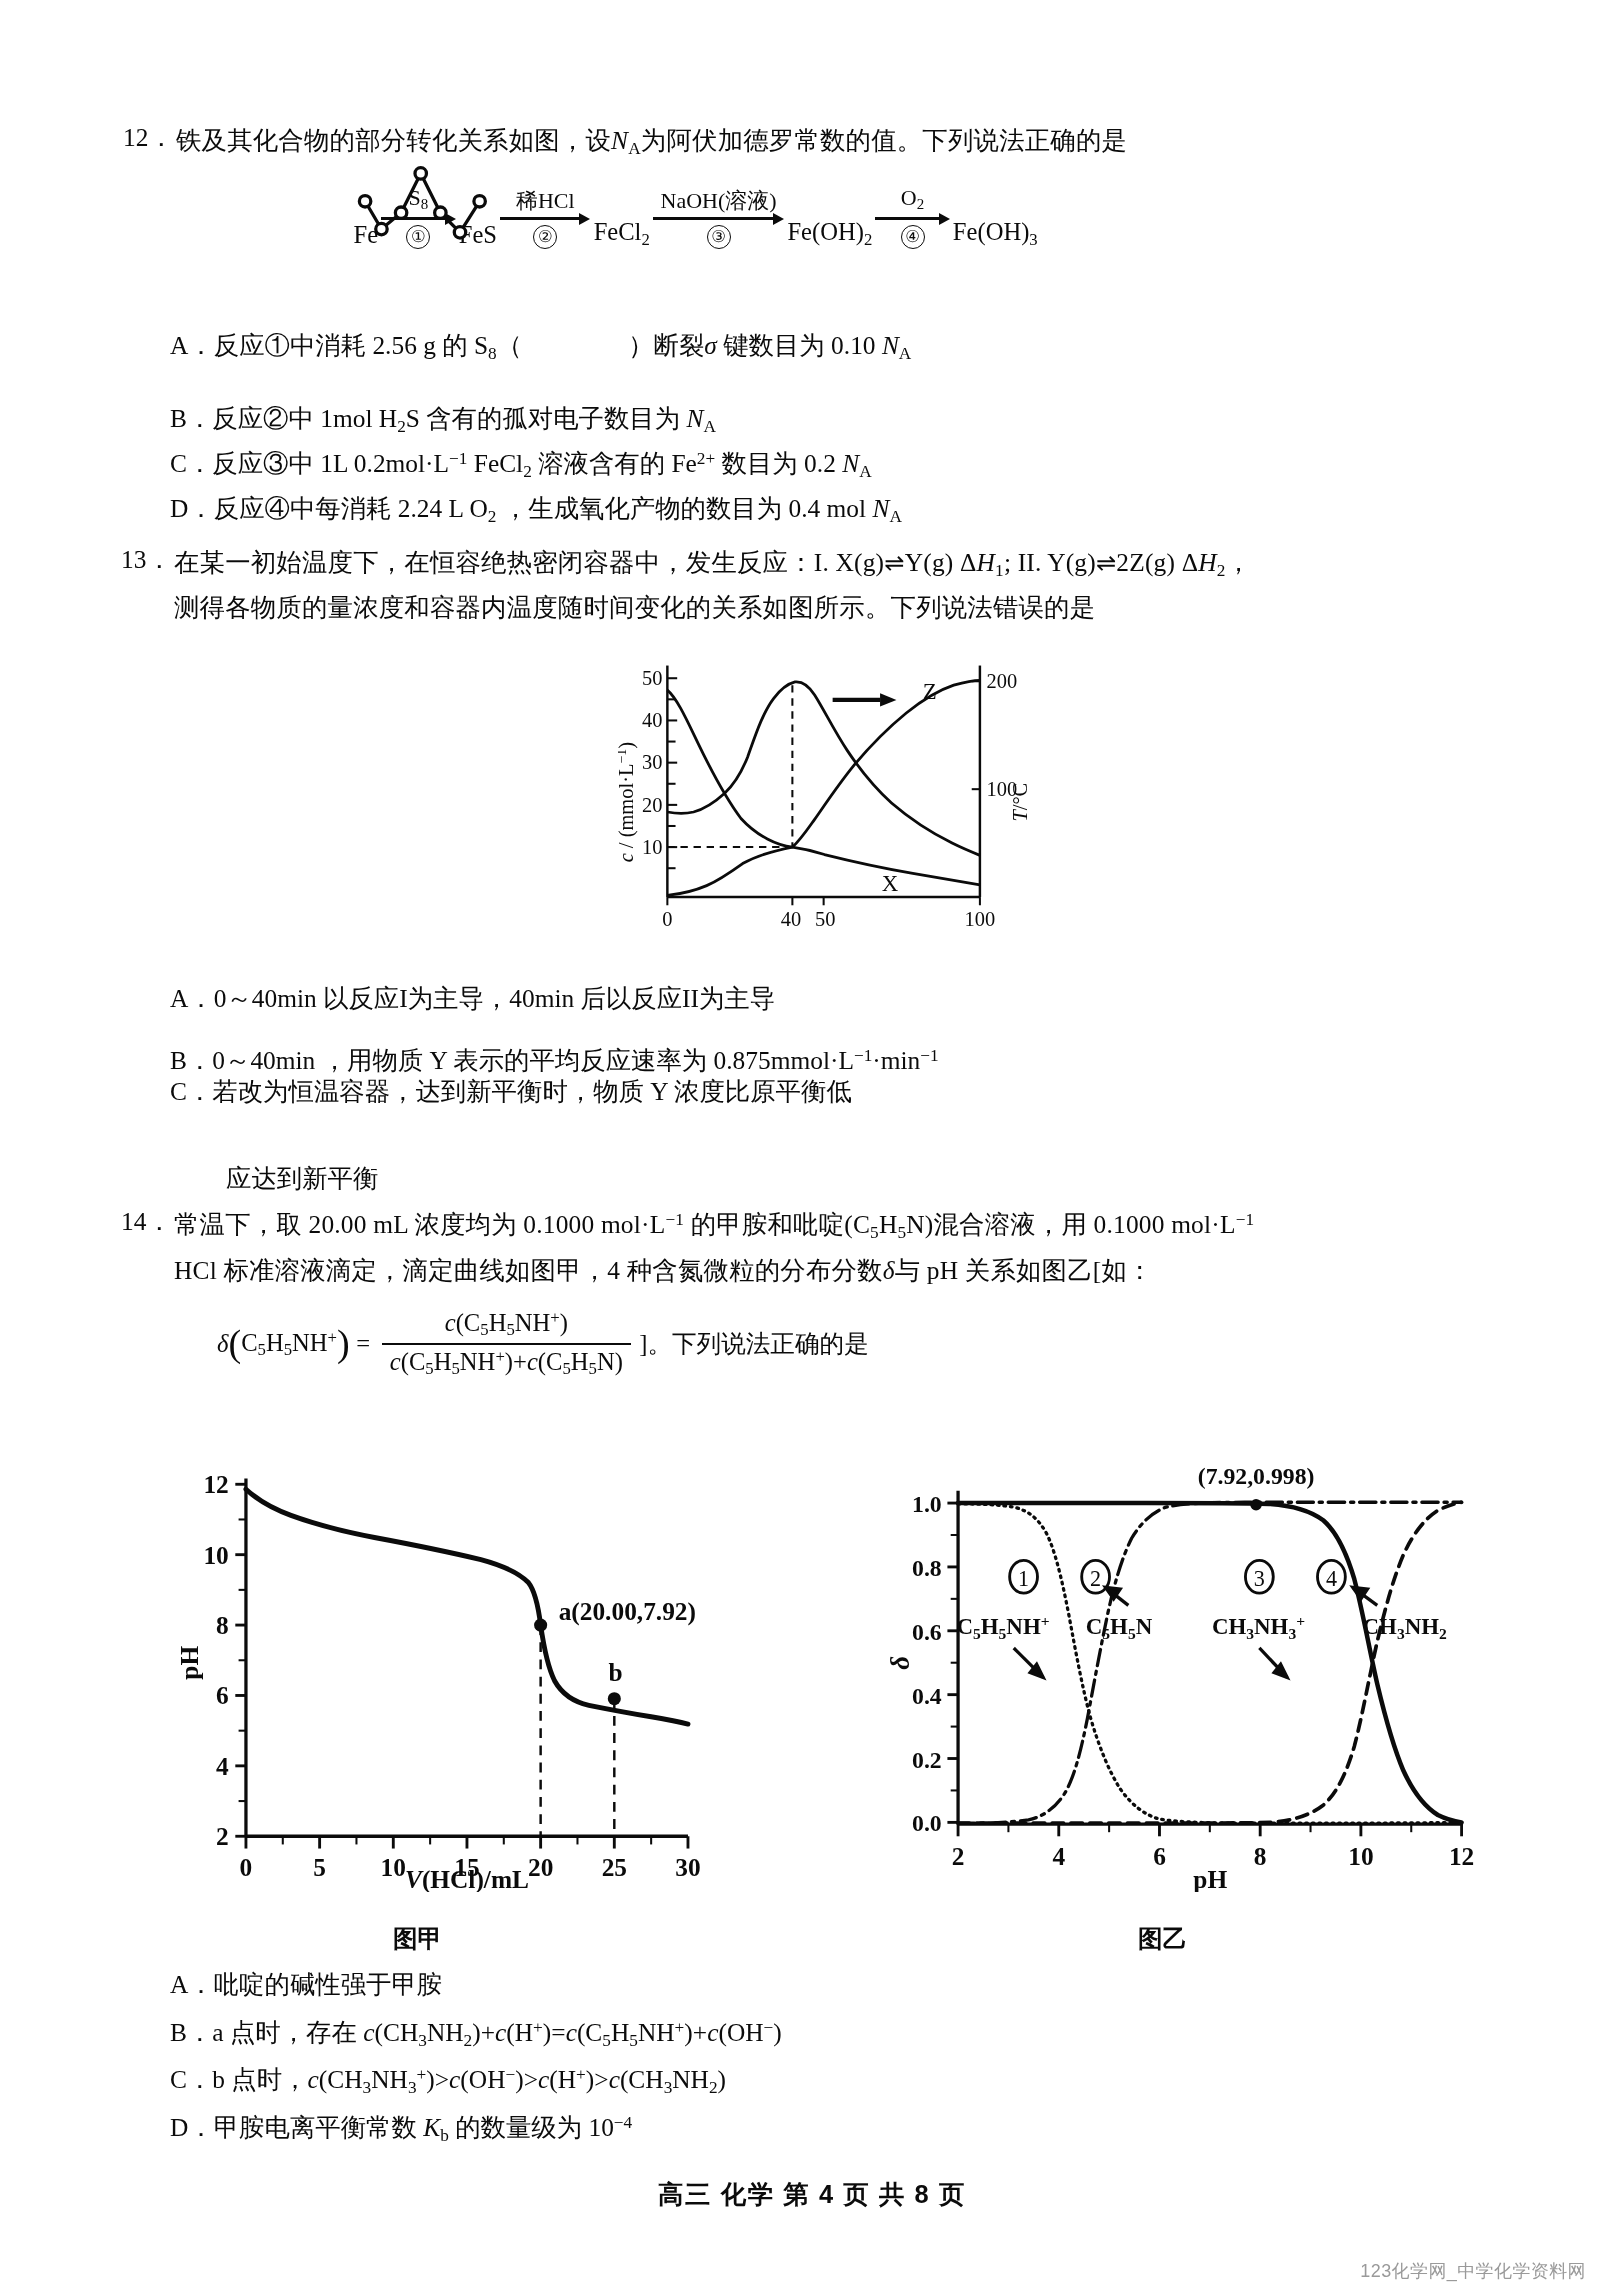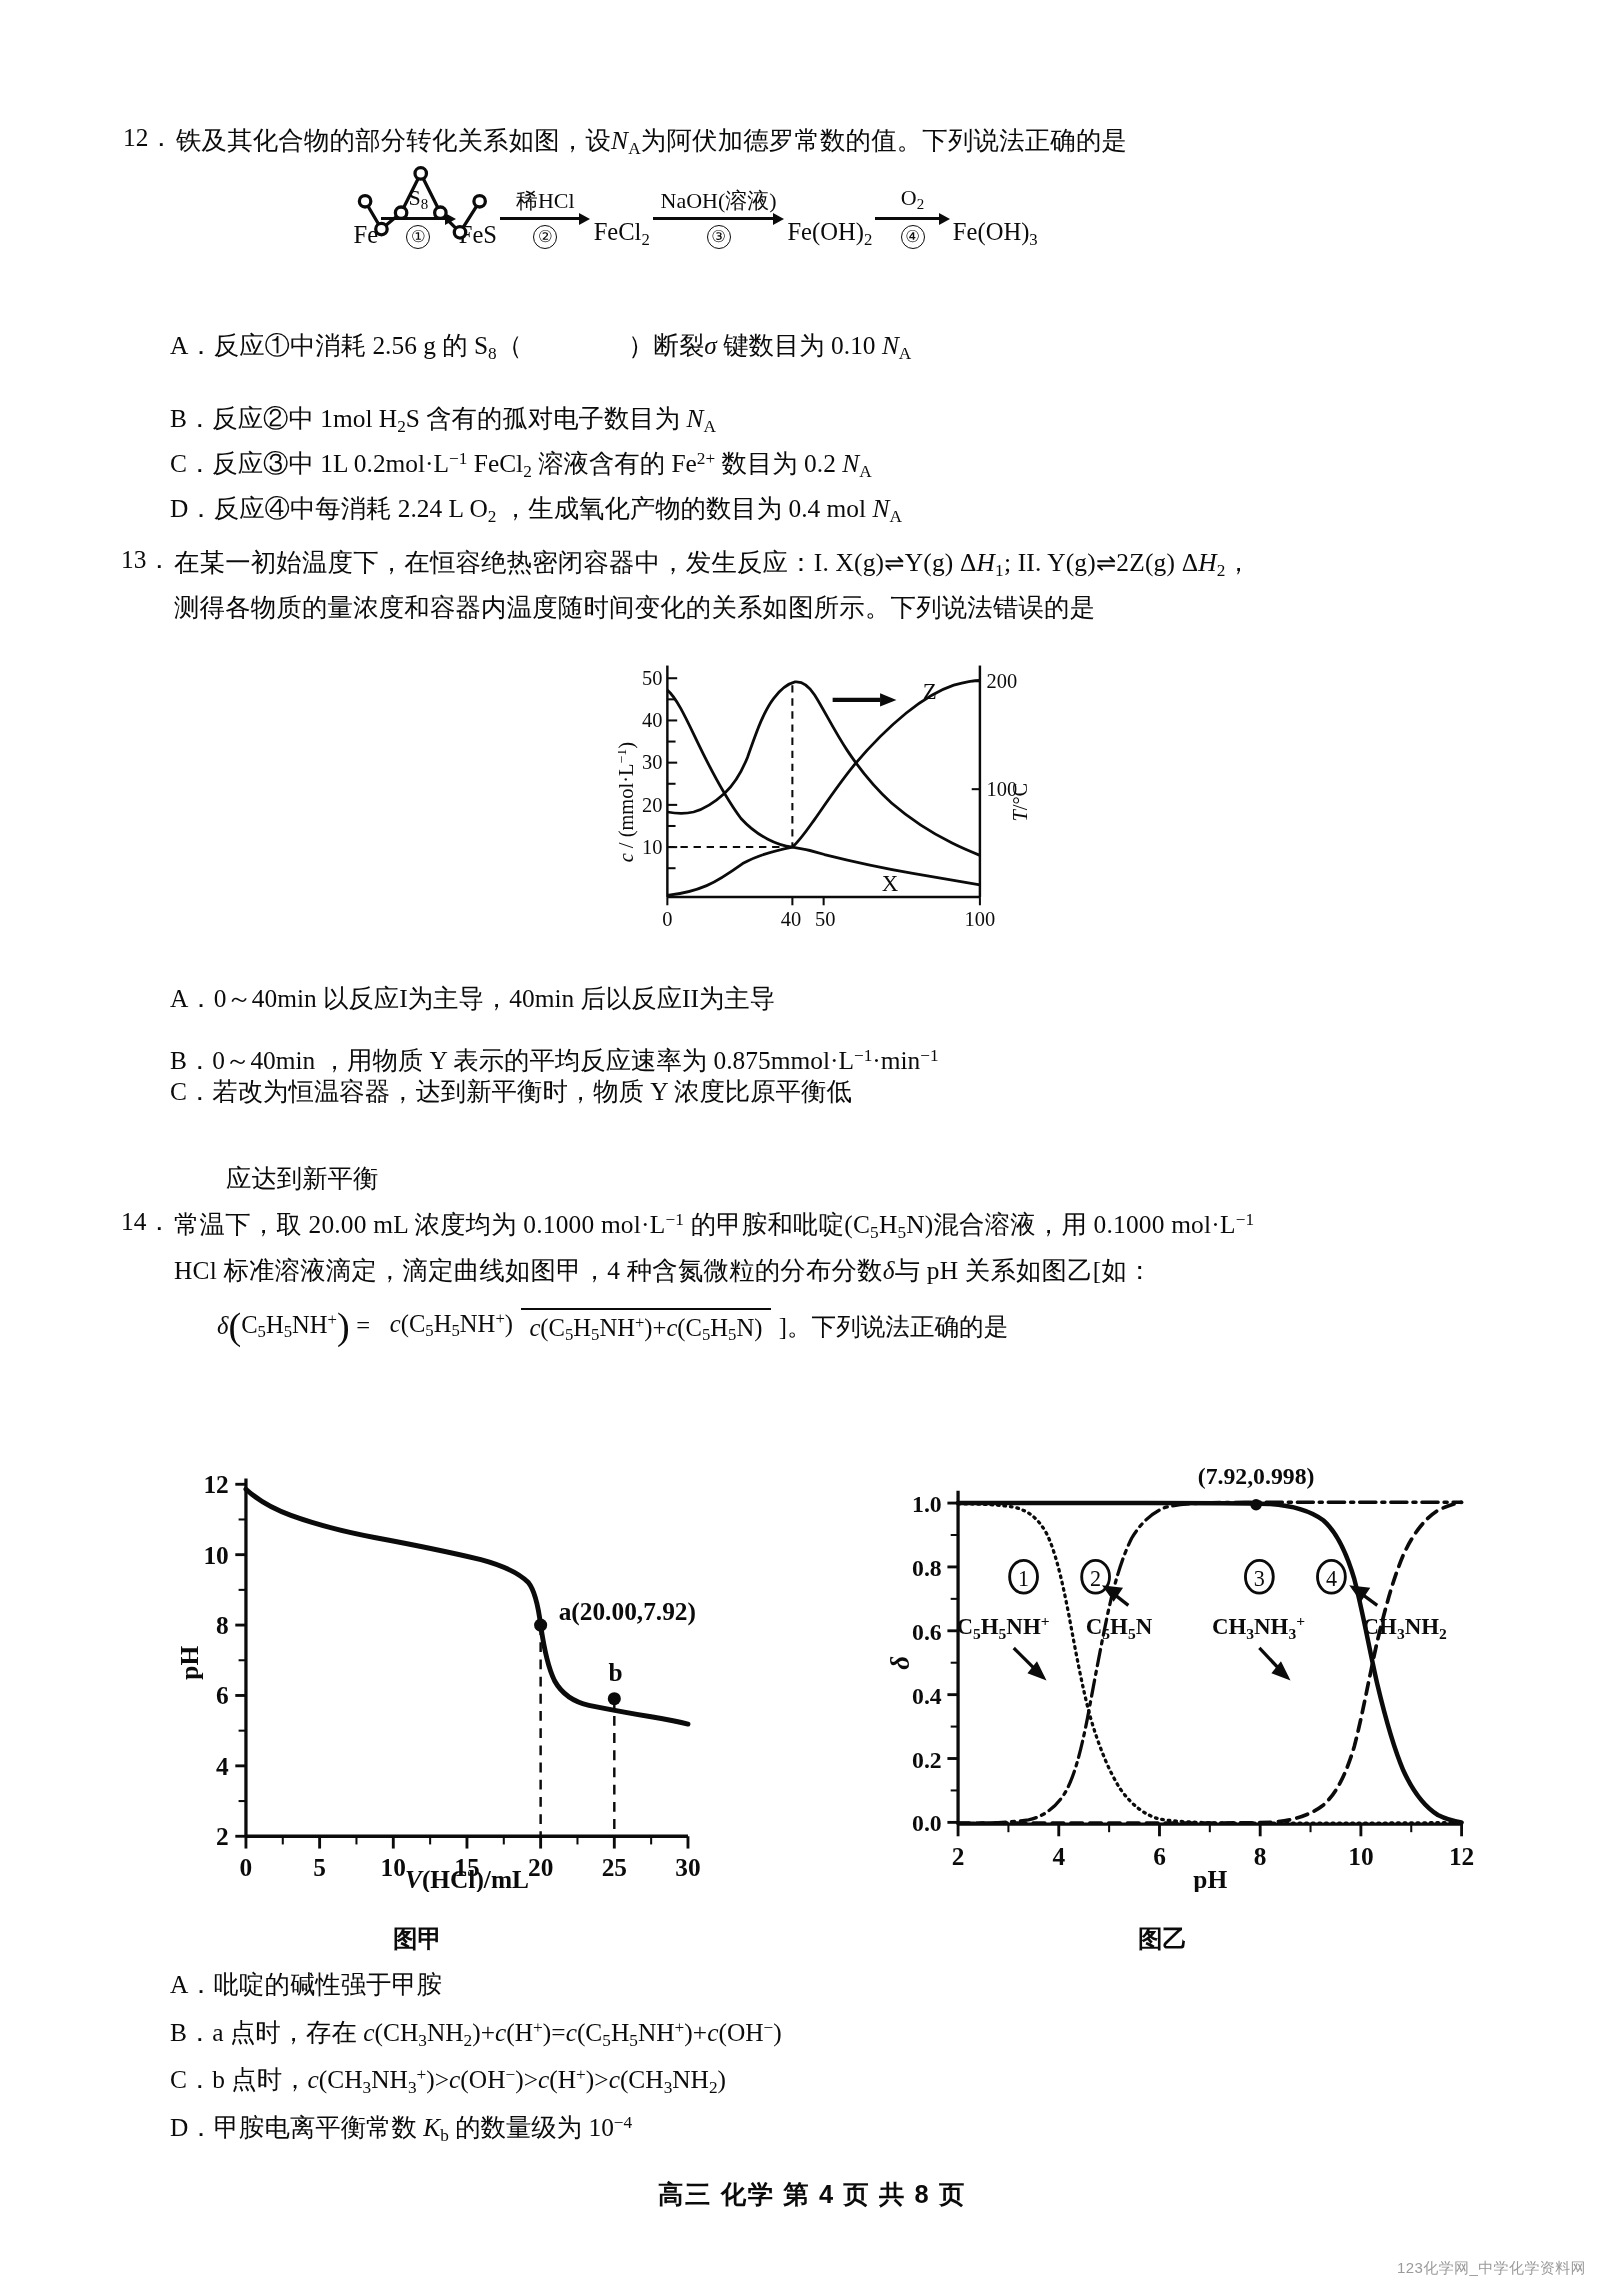--- a/index.html
+++ b/index.html
@@ -41,34 +41,34 @@
   }
 
   
   #s8 { position:absolute; left:342px; top:162px; }
 
   
   #chart13 { position:absolute; left:618px; top:659px; width:426px; height:270px; }
 
   
   #delta { position:absolute; left:217px; top:1308px; display:flex; align-items:center; font-size:24.6px; }
-  .frac { display:inline-flex; flex-direction:row; align-items:center; margin:0 4.9px; }
+  .frac { display:inline-flex; flex-direction:column; align-items:center; margin:0 4.9px; }
   .frac .num { padding:0 8.2px 2.5px 8.2px; white-space:nowrap; }
   .frac .den { padding:2.5px 8.2px 0 8.2px; border-top:2px solid #0b0b0b; white-space:nowrap; }
   .paren { font-size:1.55em; font-family:"Liberation Serif", serif; line-height:0.8; }
 
   
   #chartA { position:absolute; left:160px; top:1458px; width:573px; height:434px; }
   #chartB { position:absolute; left:868px; top:1458px; width:655px; height:434px; }
   .figcap { position:absolute; font-size:24.6px; }
 
   
   #footer { position:absolute; left:0; top:2178px; width:1624px; text-align:center; font-size:25.4px; font-weight:bold;
             font-family:"Liberation Sans", sans-serif; letter-spacing:1.6px;}
-  #watermark { position:absolute; right:26px; top:2259px; font-size:15px; color:#9a9a9a;
+  #watermark { position:absolute; right:26px; top:2259px; font-size:18px; color:#9a9a9a;
                font-family:"Liberation Sans", sans-serif; letter-spacing:0.4px; }
 
   svg text { font-family:"Liberation Serif", serif; }
 </style>
 </head>
 <body>
 
 <div class="page">
 
   <div class="qnum" style="left:123px; top:121px;">12．</div>

